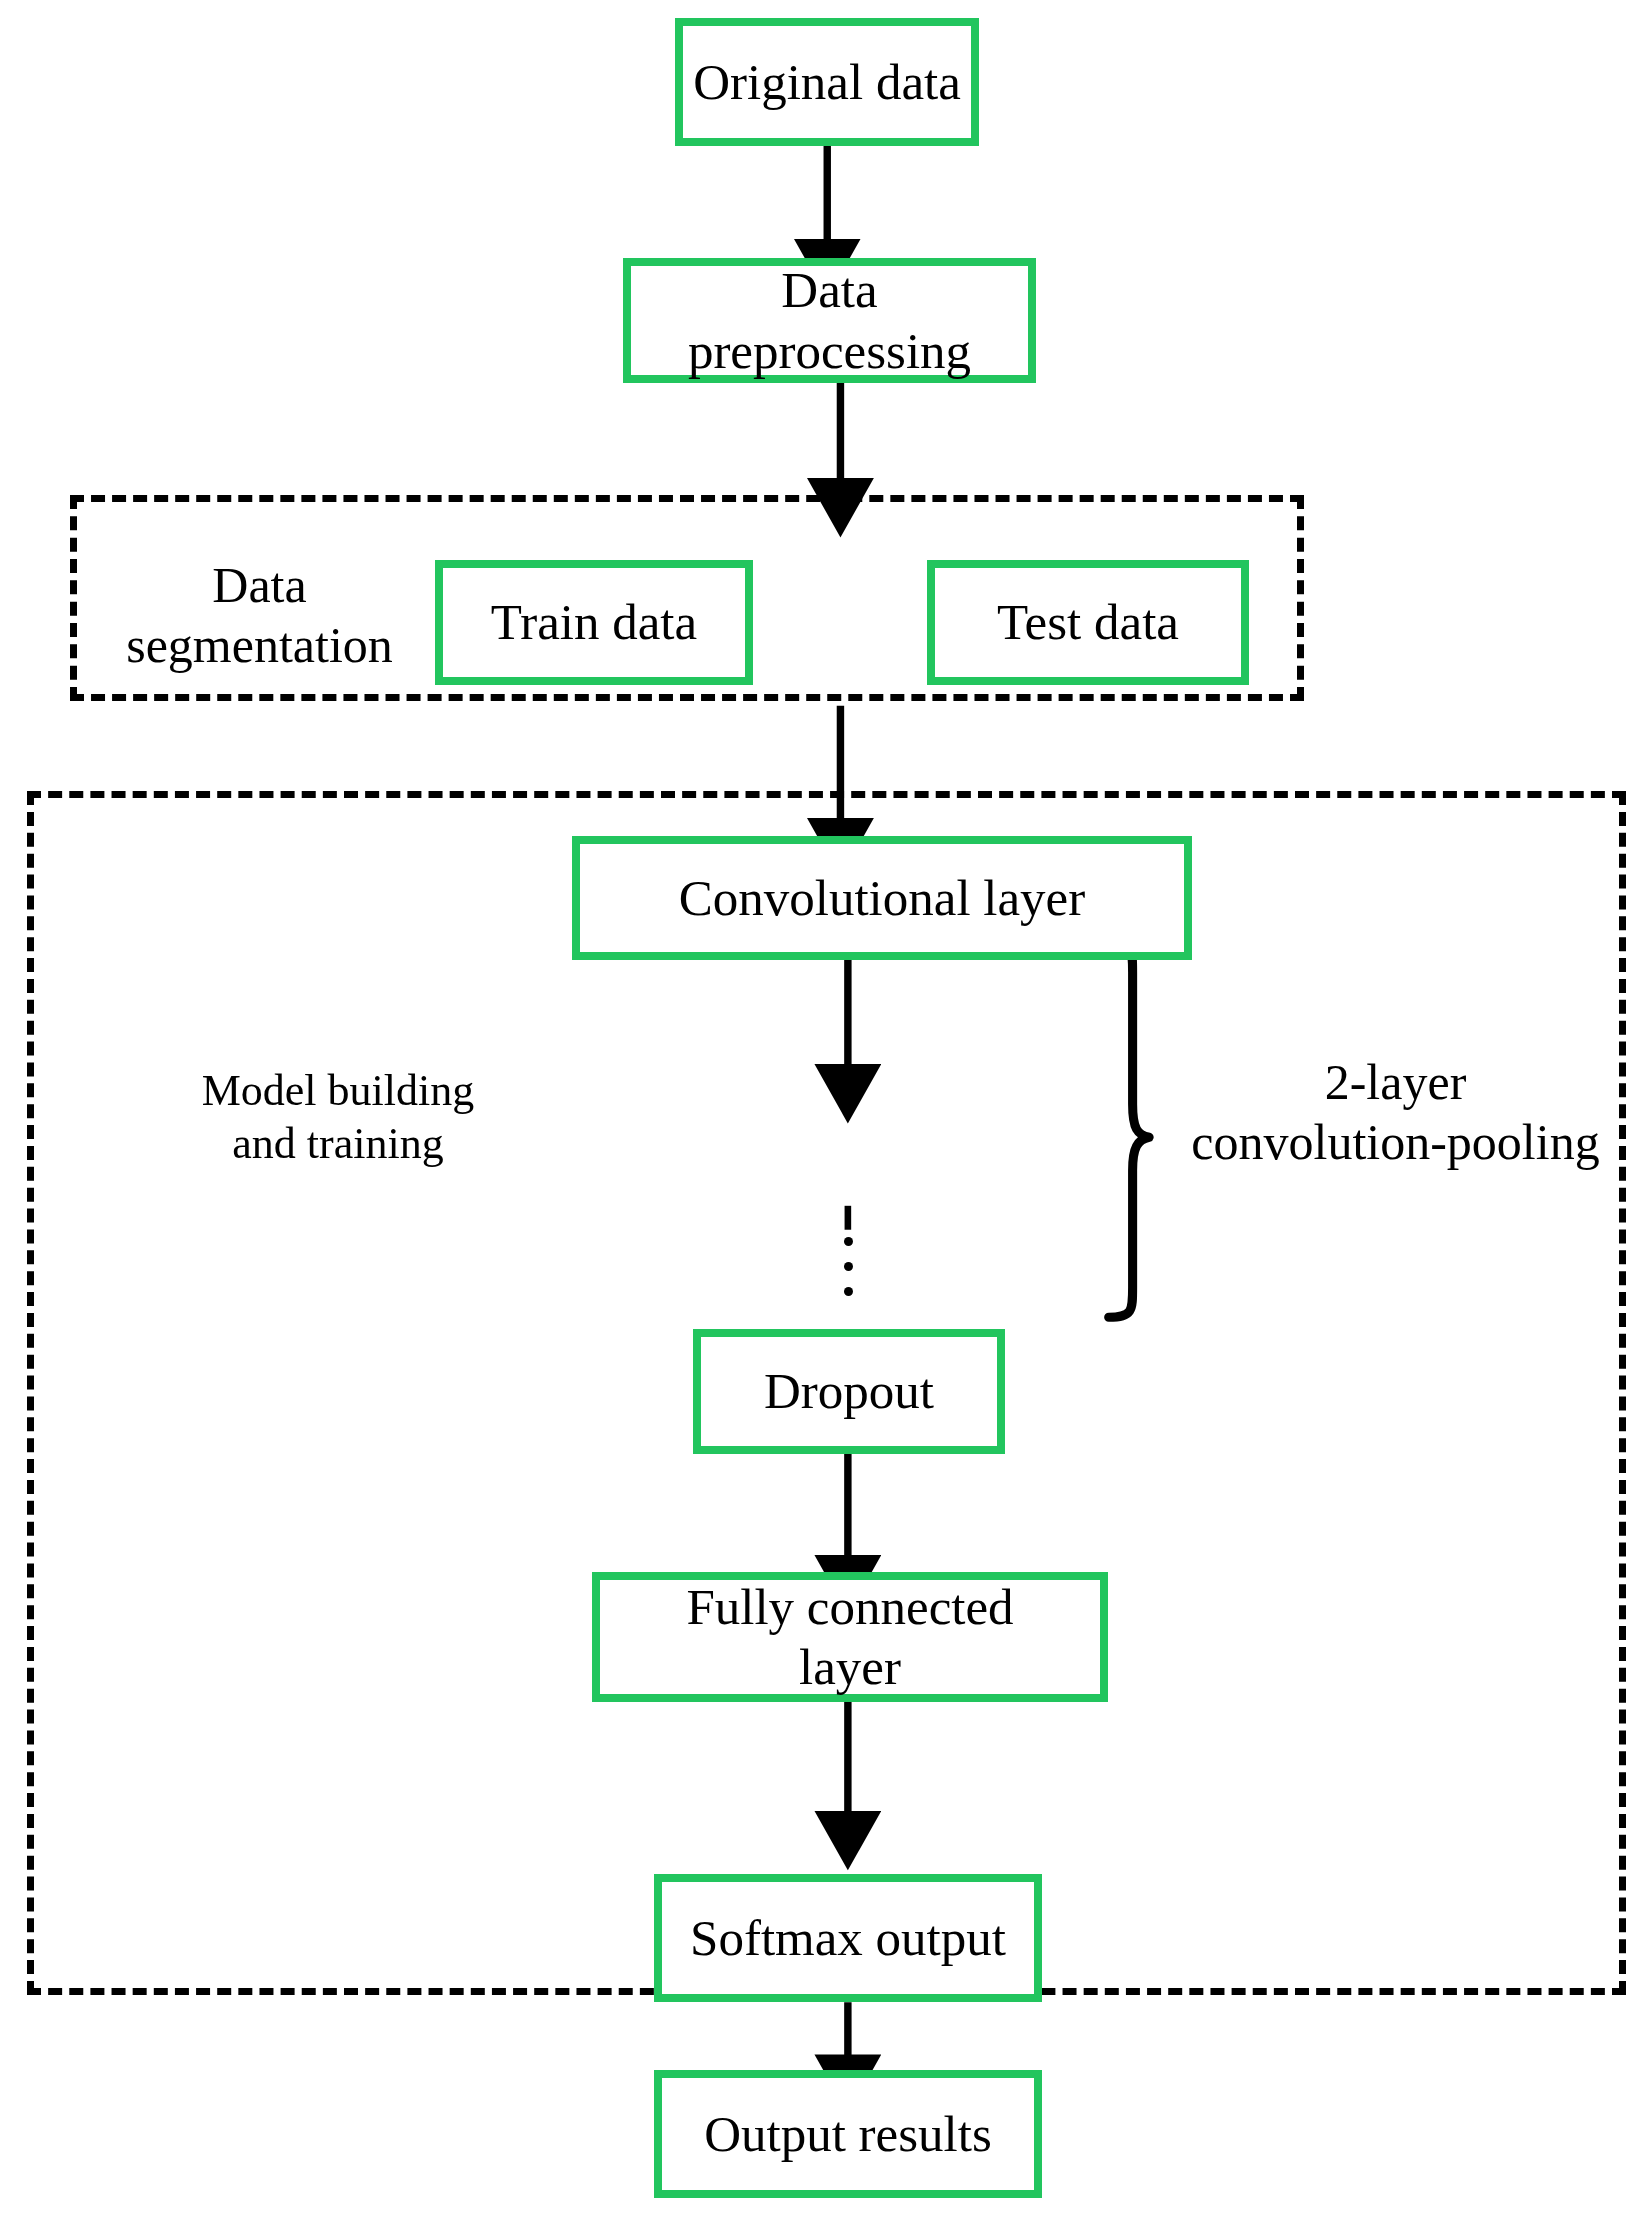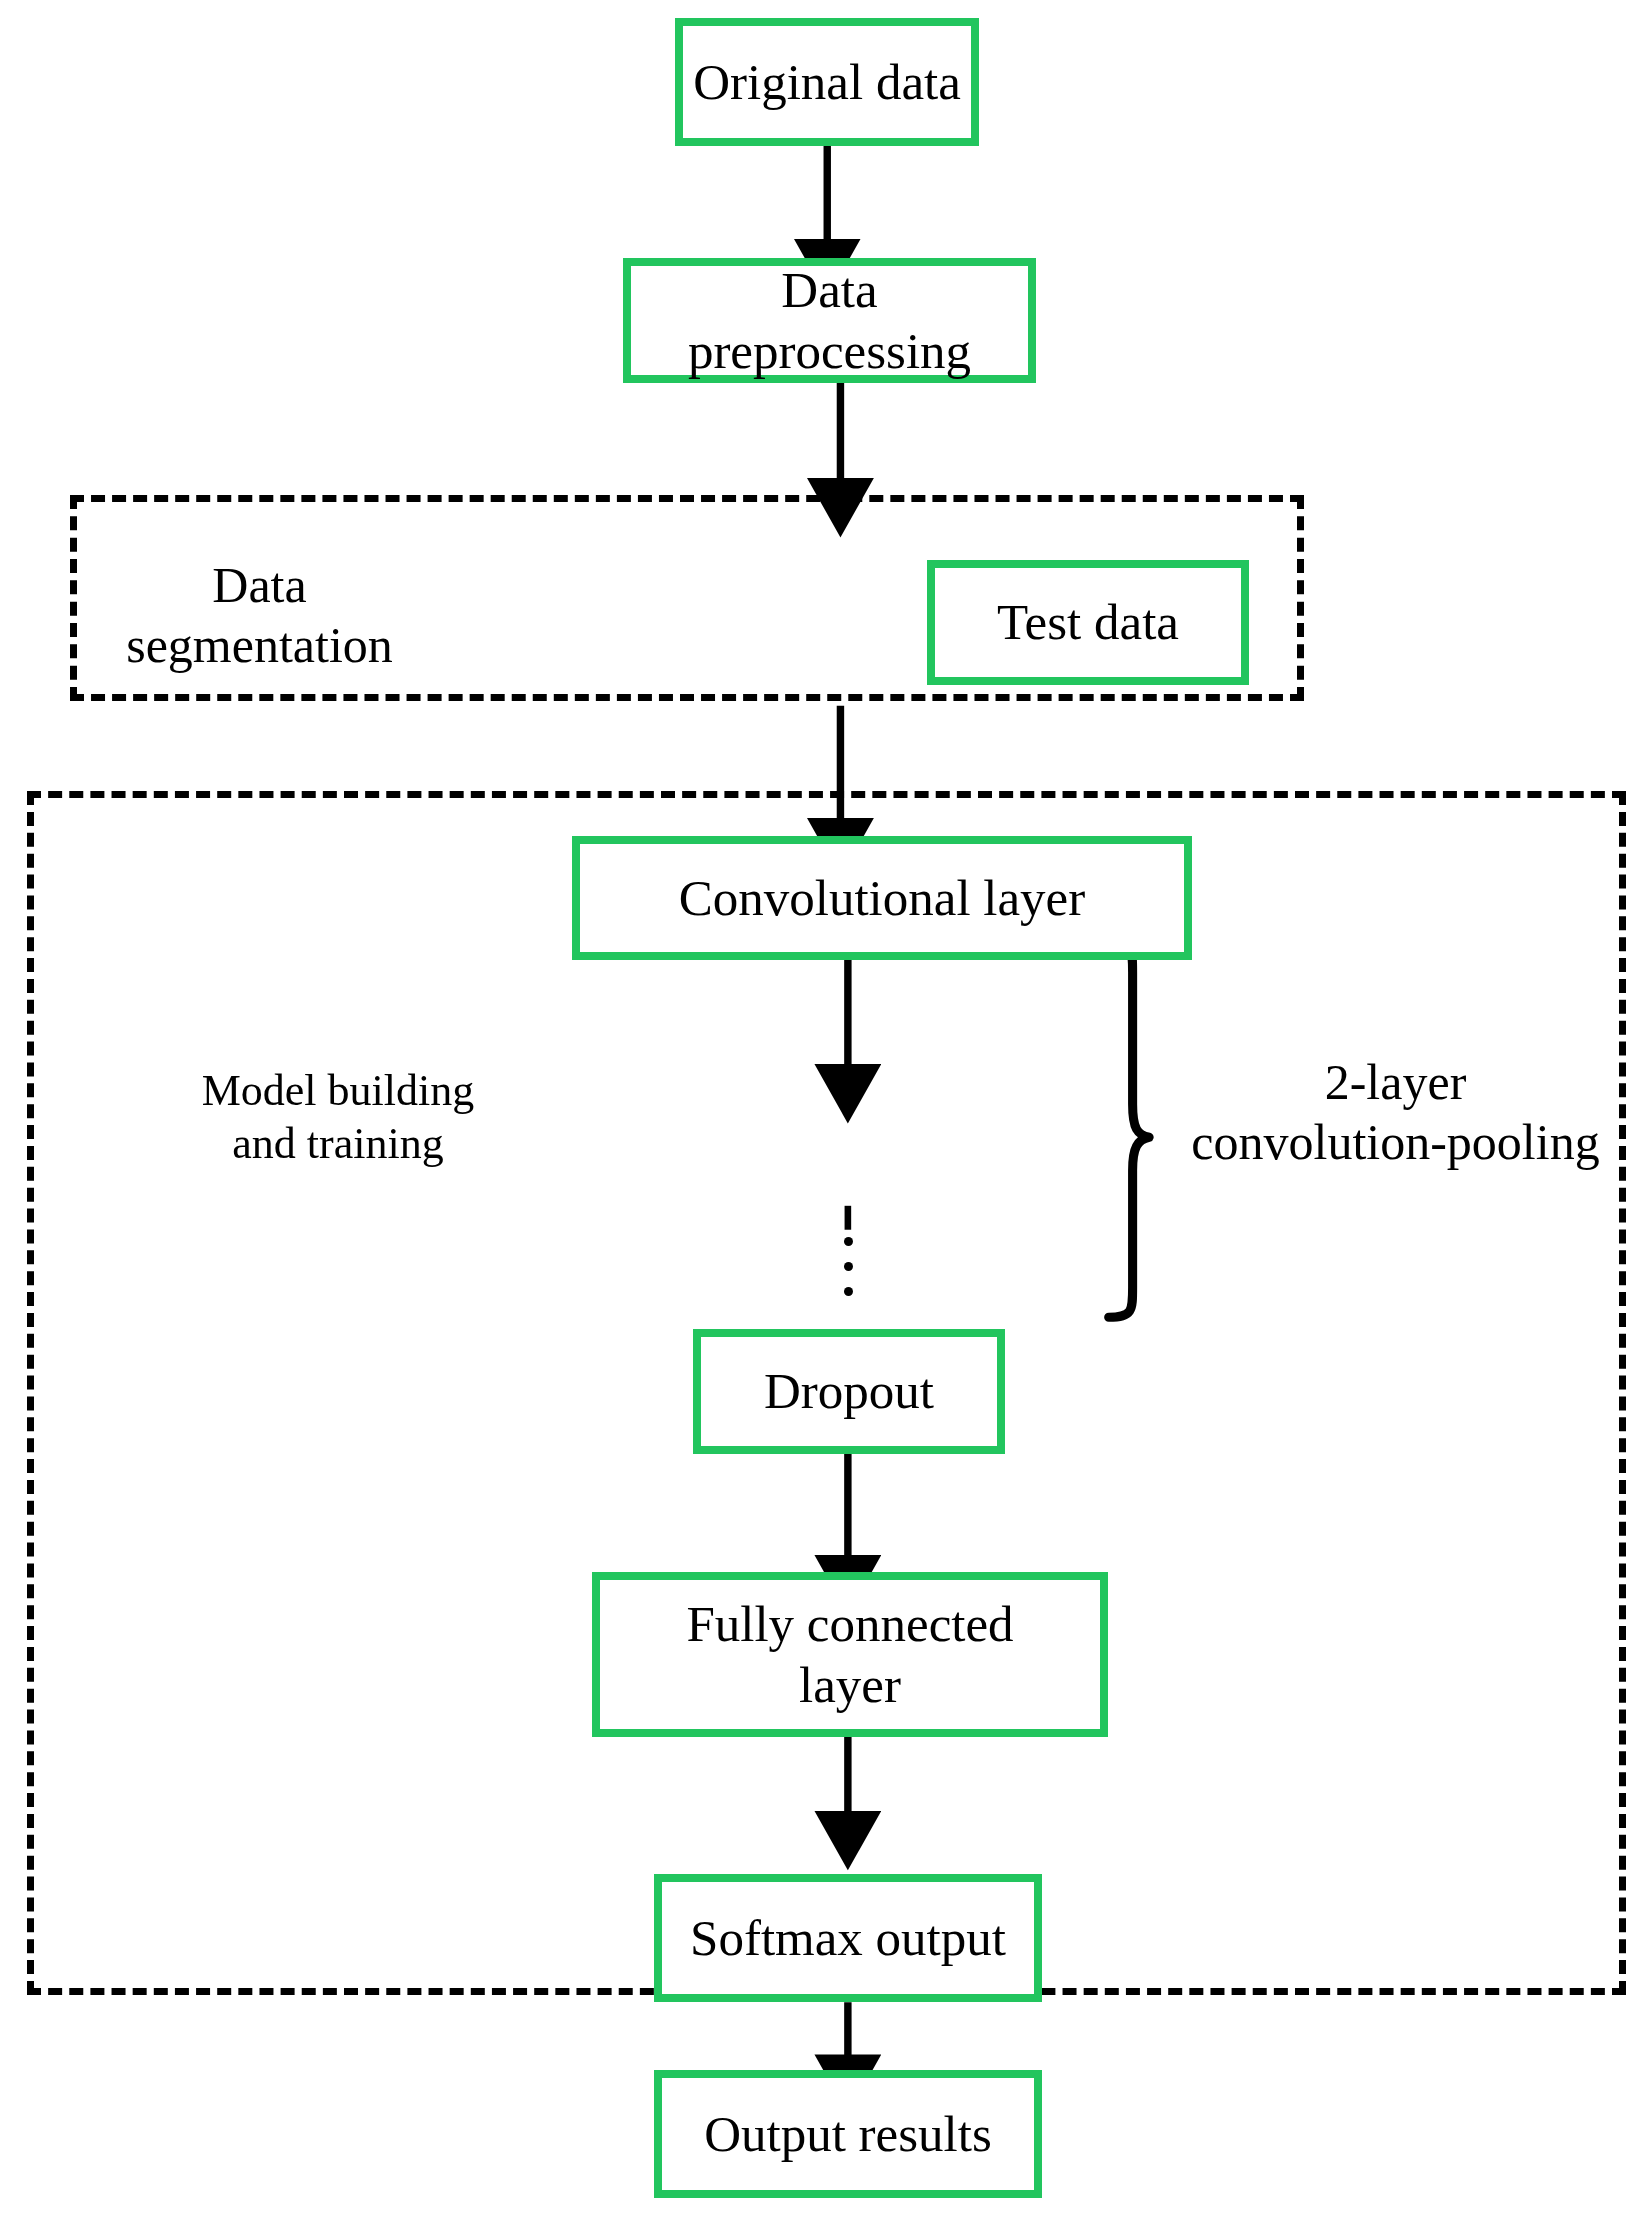--- a/index.html
+++ b/index.html
@@ -113,41 +113,44 @@
 
   <div class="node" style="left:675px; top:18px; width:304px; height:128px;">
     <span class="label">Original data</span>
   </div>
 
   <div class="node" style="left:623px; top:258px; width:413px; height:125px;">
     <span class="label">Data
 preprocessing</span>
   </div>
 
+  <div class="node" style="left:435px; top:560px; width:318px; height:125px;">
+    <span class="label">Train data</span>
+  </div>
 
   <div class="node" style="left:927px; top:560px; width:322px; height:125px;">
     <span class="label">Test data</span>
   </div>
 
   <div class="node" style="left:572px; top:836px; width:620px; height:124px;">
     <span class="label">Convolutional layer</span>
   </div>
 
 
   <div class="dots" style="left:843px; top:1237px; width:10px; height:59px;">
     <i></i>
     <i></i>
     <i></i>
   </div>
 
   <div class="node" style="left:693px; top:1329px; width:312px; height:125px;text-align:center;">
     <span class="label">Dropout</span>
   </div>
 
-  <div class="node" style="left:592px; top:1572px; width:516px; height:165px;">
+  <div class="node" style="left:592px; top:1572px; width:516px; height:130px;">
     <span class="label">Fully connected
 layer</span>
   </div>
 
   <div class="node" style="left:654px; top:1874px; width:388px; height:128px;">
     <span class="label">Softmax output</span>
   </div>
 
   <div class="node" style="left:654px; top:2070px; width:388px; height:128px;">
     <span class="label">Output results</span>

